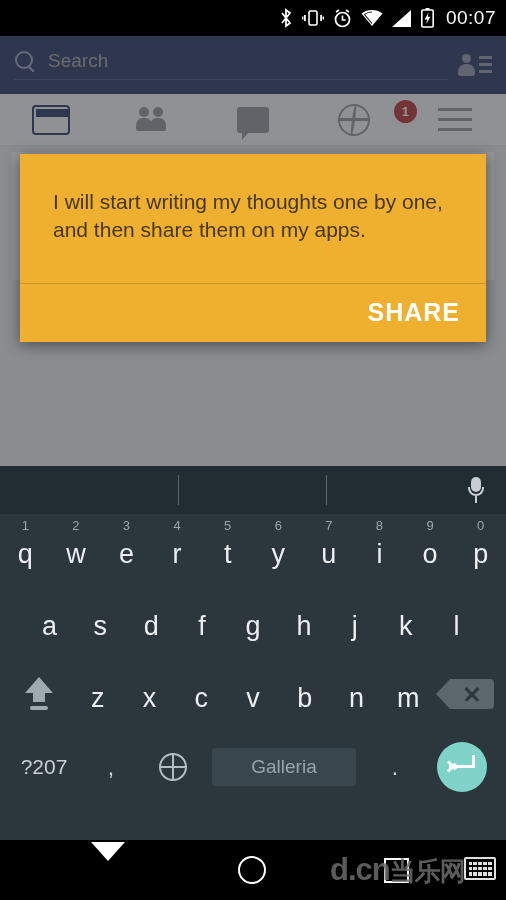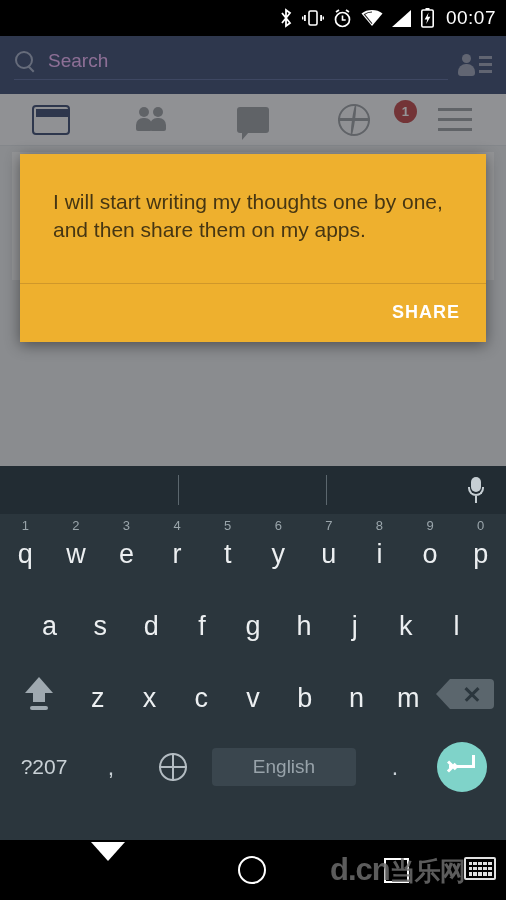--- a/index.html
+++ b/index.html
@@ -16,21 +16,21 @@
 
   
   .app { position:absolute; top:36px; left:0; width:506px; height:430px; background:#e9eaed; overflow:hidden; }
   .fb-header { height:58px; background:#1d2f5c; display:flex; align-items:center; padding:0 14px; }
   .search-wrap { flex:1; display:flex; align-items:flex-end; gap:12px; border-bottom:1px solid #41528a; padding-bottom:7px; }
   .search-ic { width:22px; height:22px; position:relative; flex:0 0 auto; }
   .search-ic::before { content:""; position:absolute; left:1px; top:1px; width:14px; height:14px;
                        border:2.2px solid #9aa4c0; border-radius:50%; }
   .search-ic::after { content:""; position:absolute; left:14px; top:15px; width:8px; height:2.2px;
                       background:#9aa4c0; transform:rotate(45deg); transform-origin:left center; }
-  .search-ph { color:#f0abfc; font-size:19px; }
+  .search-ph { color:#a3a3a3; font-size:19px; }
   .contacts-ic { width:34px; height:26px; position:relative; margin-left:10px; }
   .contacts-ic .person { position:absolute; left:0; top:2px; width:17px; height:22px; }
   .contacts-ic .person .h { position:absolute; left:4px; top:0; width:9px; height:9px; background:#8e96ae; border-radius:50%; }
   .contacts-ic .person .b { position:absolute; left:0; top:10px; width:17px; height:12px; background:#8e96ae; border-radius:8px 8px 3px 3px; }
   .contacts-ic .ln { position:absolute; right:0; width:13px; height:2.6px; background:#8e96ae; }
 
   .fb-tabs { height:52px; background:#f6f7f9; display:flex; align-items:center; border-bottom:1px solid #dcdfe4; }
   .fb-tab { flex:1; display:flex; align-items:center; justify-content:center; position:relative; height:100%; }
   .t-feed { width:38px; height:30px; border:2.6px solid #1d2f5c; border-radius:4px; position:relative; }
   .t-feed .bar { position:absolute; left:2px; top:2px; width:32px; height:8px; background:#1d2f5c; }
@@ -79,21 +79,21 @@
   
   .scrim { position:absolute; top:36px; left:0; width:506px; height:430px; background:rgba(60,62,66,.55); }
 
   
   .dialog { position:absolute; left:20px; top:154px; width:466px; background:#eeb02e;
             box-shadow:0 3px 14px rgba(0,0,0,.45); }
   .dlg-body { padding:34px 27px 38px 33px; }
   .dlg-text { font-size:21px; line-height:1.35; color:#463613; }
   .dlg-div { height:1px; background:#cf972a; }
   .dlg-actions { height:58px; display:flex; align-items:center; justify-content:flex-end; padding-right:26px; }
-  .dlg-btn { font-size:18px; font-weight:bold; color:#fff; letter-spacing:1px; background:none; border:none;
+  .dlg-btn { font-size:25px; font-weight:bold; color:#fff; letter-spacing:1px; background:none; border:none;
              font-family:inherit; cursor:pointer; }
 
   
   .kb { position:absolute; left:0; top:466px; width:506px; height:374px; background:#2b363d; }
   .kb-sugg { height:48px; background:#222c33; display:flex; align-items:center; position:relative; }
   .kb-sugg .divider { position:absolute; top:9px; width:1px; height:30px; background:#5c676e; }
   .mic { position:absolute; right:22px; top:11px; width:16px; height:26px; }
   .mic .cap { position:absolute; left:3px; top:0; width:10px; height:15px; background:#c6ced3; border-radius:5px; }
   .mic .arc { position:absolute; left:0; top:10px; width:16px; height:9px;
               border:2px solid #c6ced3; border-top:none; border-radius:0 0 9px 9px; }
@@ -427,21 +427,21 @@
           </span>
       </div>
     </div>
 
     <div class="row4">
       <div class="k-sym">?207</div>
       <div class="k-comma">,</div>
       <div class="k-globe">
         <span class="globe-ic"></span>
       </div>
-      <div class="k-space">English</div>
+      <div class="k-space">Galleria</div>
       <div class="k-period">.</div>
       <div class="k-enter">
         <span class="enter-circle">
           <span class="e-h"></span>
             <span class="e-v"></span>
             <span class="e-a1"></span>
             <span class="e-a2"></span>
         </span>
       </div>
     </div>

